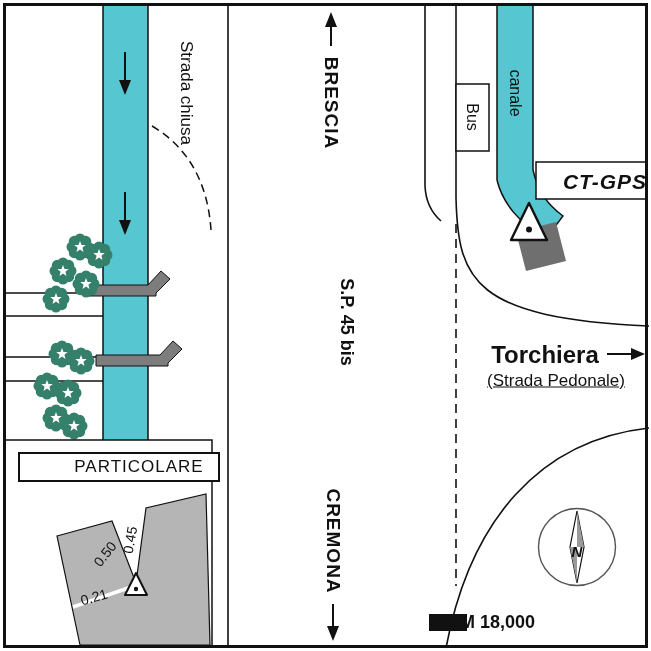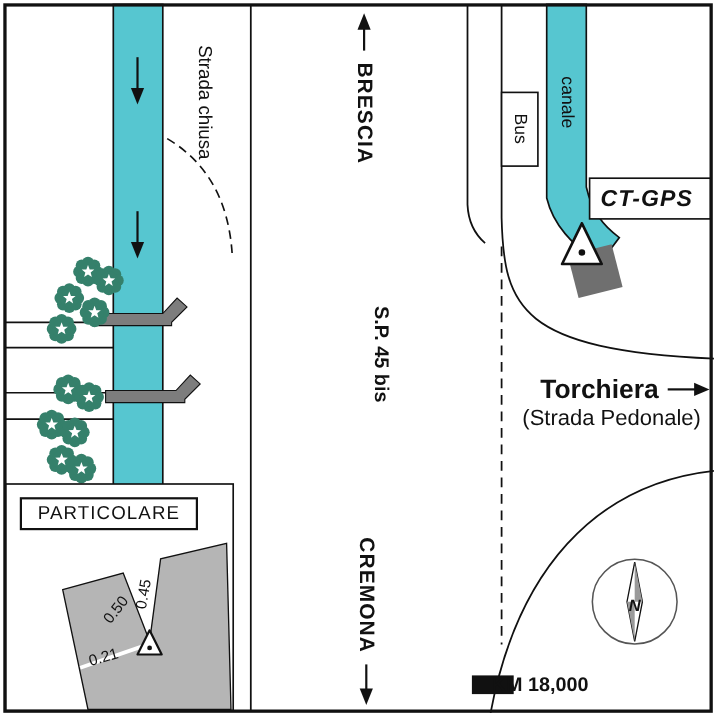--- a/index.html
+++ b/index.html
@@ -121,27 +121,27 @@
   <div class="lbl vert bold" style="left:331px;top:103px;font-size:19px;letter-spacing:1px;">BRESCIA</div>
 
   <div class="lbl vert bold" style="left:347px;top:322px;font-size:18px;">S.P. 45 bis</div>
 
   <div class="lbl vert bold" style="left:333px;top:541px;font-size:19px;letter-spacing:1px;">CREMONA</div>
 
   <div class="lbl vert" style="left:515px;top:93px;font-size:16px;">canale</div>
 
   <div class="lbl vert" style="left:472px;top:117px;font-size:16px;">Bus</div>
 
-  <div class="lbl bold" style="left:588px;top:181px;font-size:21px;font-style:italic;letter-spacing:1px;">CT-GPS</div>
+  <div class="lbl bold" style="left:605px;top:181px;font-size:21px;font-style:italic;letter-spacing:1px;">CT-GPS</div>
 
   <div class="lbl bold" style="left:545px;top:355px;font-size:24px;">Torchiera</div>
 
-  <div class="lbl" style="left:556px;top:380px;font-size:20px;">(Strada Pedonale)</div>
+  <div class="lbl" style="left:556px;top:380px;font-size:17px;text-decoration:underline;">(Strada Pedonale)</div>
 
-  <div class="box-label" style="left:18px;top:452px;width:158px;height:26px;line-height:26px;font-size:17px;letter-spacing:1px;">PARTICOLARE</div>
+  <div class="box-label" style="left:18px;top:452px;width:158px;height:26px;line-height:26px;font-size:17px;letter-spacing:1px;padding-left:40px;">PARTICOLARE</div>
 
   <div class="lbl" style="left:130px;top:540px;font-size:14px;transform:translate(-50%,-50%) rotate(-80deg);">0.45</div>
   <div class="lbl" style="left:105px;top:554px;font-size:14px;transform:translate(-50%,-50%) rotate(-52deg);">0.50</div>
   <div class="lbl" style="left:94px;top:597px;font-size:14px;transform:translate(-50%,-50%) rotate(-16deg);">0.21</div>
 
   <div class="lbl bold" style="left:491px;top:622px;font-size:18px;">KM 18,000</div>
 
   <div class="lbl bold" style="left:577px;top:551px;font-size:15px;font-style:italic;">N</div>
 
 </div>

